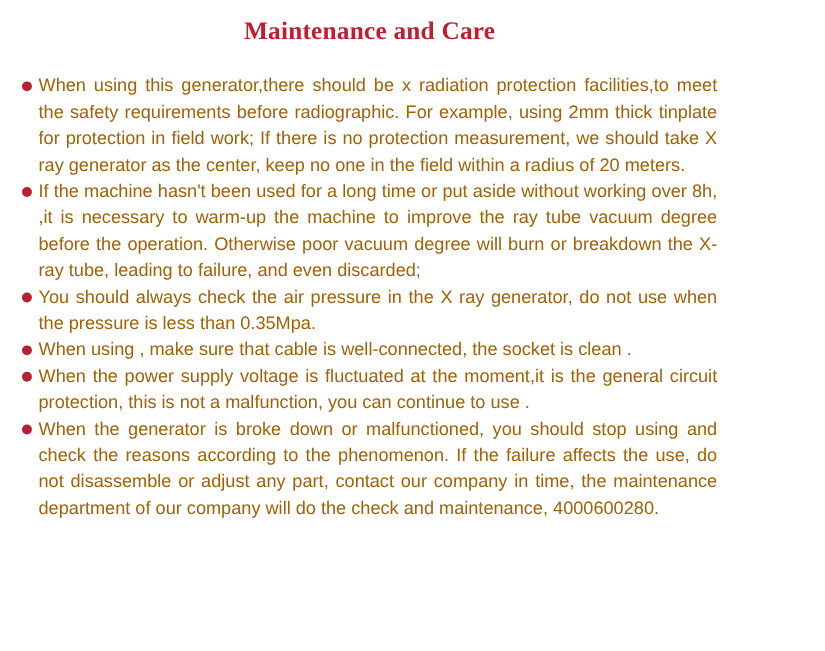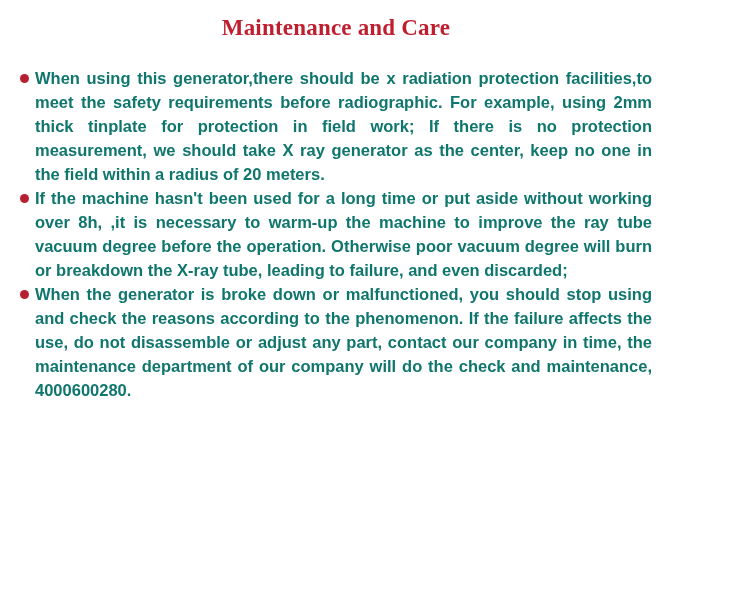--- a/index.html
+++ b/index.html
@@ -45,38 +45,50 @@
     width: 9px;
     height: 9px;
     border-radius: 50%;
     background: #b72032;
     margin: 8px 6px 0 0;
   }
   .item-text {
     flex: 1 1 auto;
     font-size: 16.5px;
     line-height: 24px;
-    color: #0f766e;
+    color: #a16207;
     text-align: justify;
-    font-weight: 700;
+    font-weight: 400;
   }
 </style>
 </head>
 <body>
 
 <div class="page">
   <h1 class="page-title">Maintenance and Care</h1>
 
   <ul class="care-list">
     <li>
       <span class="bullet-dot"></span>
       <span class="item-text">When using this generator,there should be x radiation protection facilities,to meet the safety requirements before radiographic. For example, using 2mm thick tinplate for protection in field work; If there is no protection measurement, we should take X ray generator as the center, keep no one in the field within a radius of 20 meters.</span>
     </li>
     <li>
       <span class="bullet-dot"></span>
       <span class="item-text">If the machine hasn't been used for a long time or put aside without working over 8h, ,it is necessary to warm-up the machine to improve the ray tube vacuum degree before the operation. Otherwise poor vacuum degree will burn or breakdown the X-ray tube, leading to failure, and even discarded;</span>
     </li>
     <li>
       <span class="bullet-dot"></span>
+      <span class="item-text">You should always check the air pressure in the X ray generator, do not use when the pressure is less than 0.35Mpa.</span>
+    </li>
+    <li>
+      <span class="bullet-dot"></span>
+      <span class="item-text">When using , make sure that cable is well-connected, the socket is clean .</span>
+    </li>
+    <li>
+      <span class="bullet-dot"></span>
+      <span class="item-text">When the power supply voltage is fluctuated at the moment,it is the general circuit protection, this is not a malfunction, you can continue to use .</span>
+    </li>
+    <li>
+      <span class="bullet-dot"></span>
       <span class="item-text">When the generator is broke down or malfunctioned, you should stop using and check the reasons according to the phenomenon. If the failure affects the use, do not disassemble or adjust any part, contact our company in time, the maintenance department of our company will do the check and maintenance, 4000600280.</span>
     </li>
   </ul>
 </div>
 
 </body></html>

